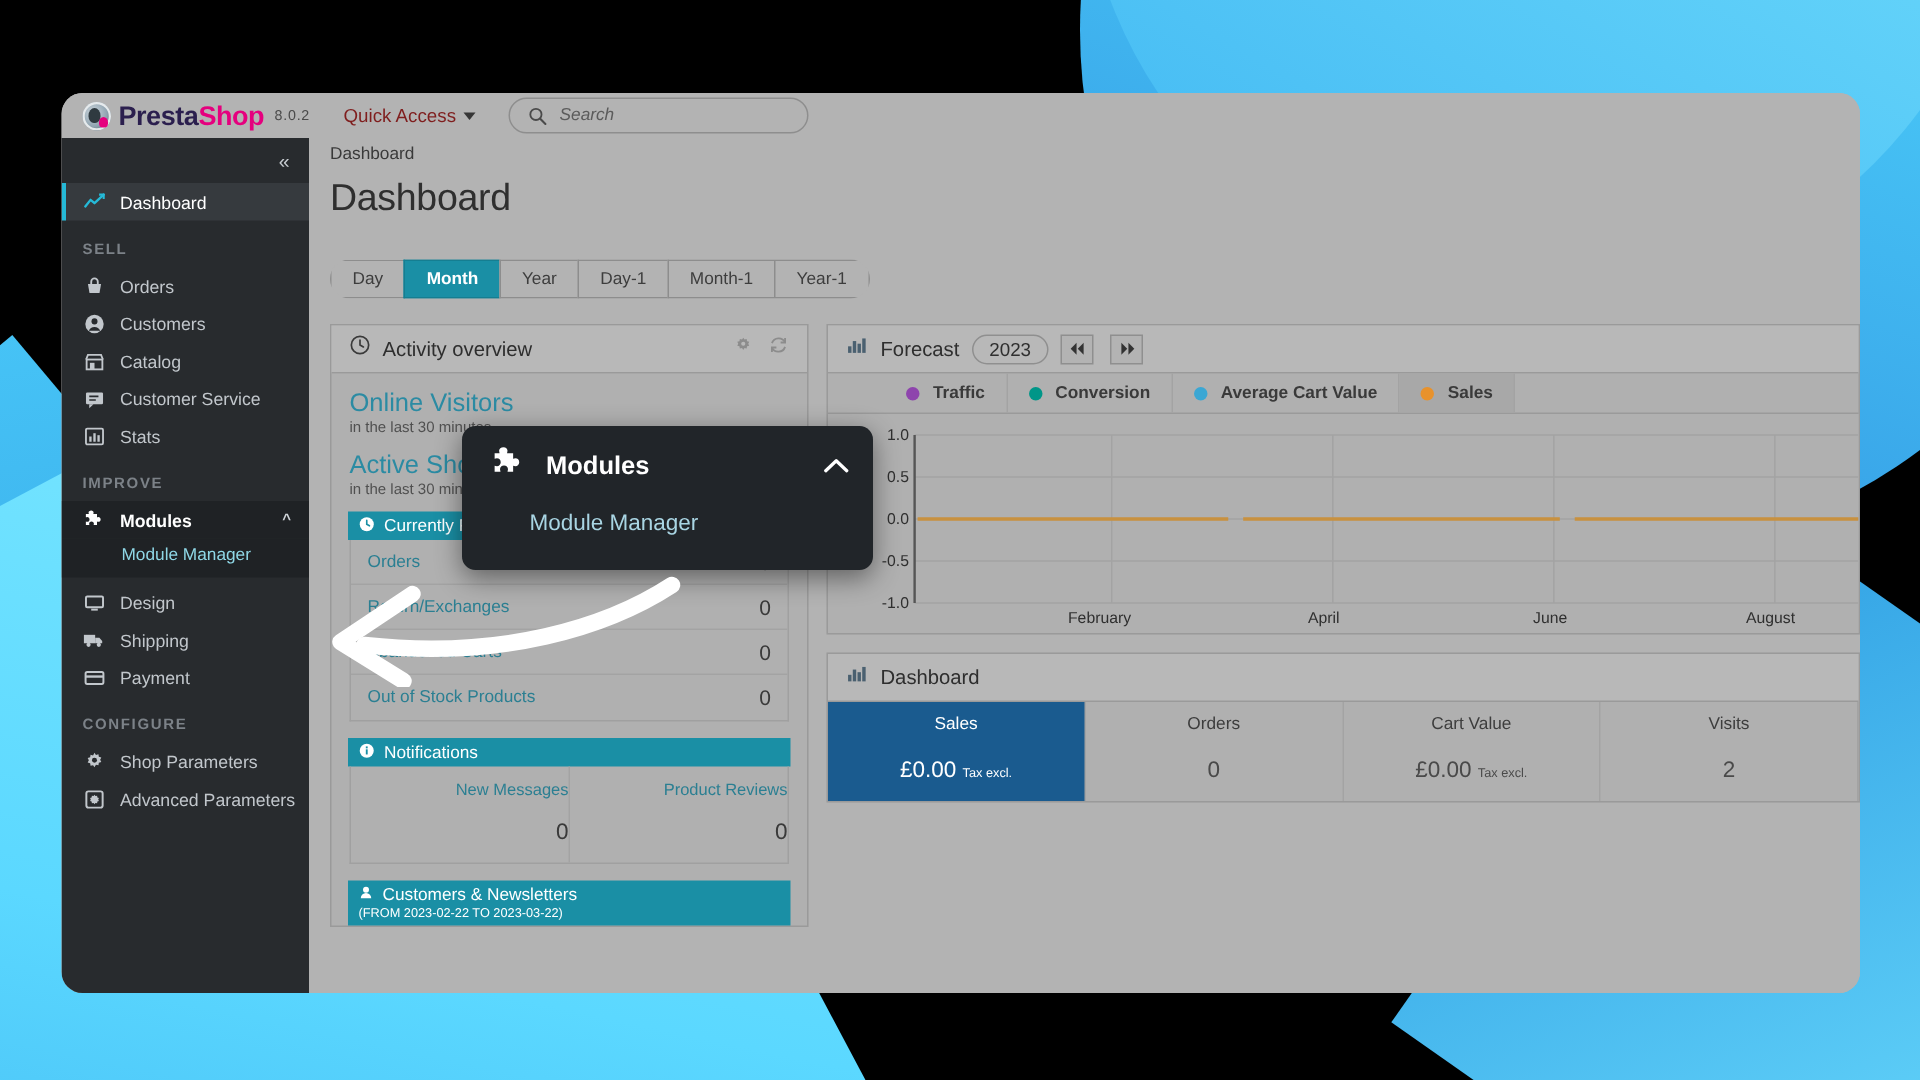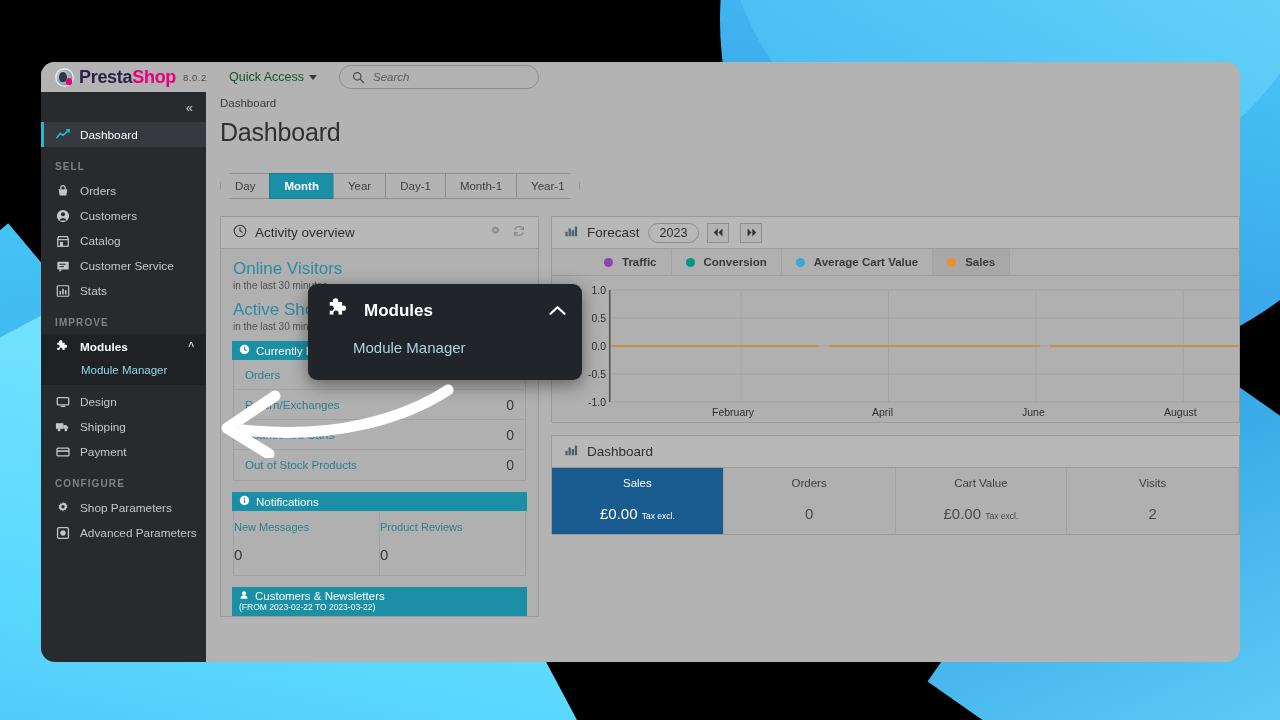--- a/index.html
+++ b/index.html
@@ -75,21 +75,21 @@
     content: ""; position: absolute; left: 4px; top: 4px;
     width: 8px; height: 10px; border-radius: 50% 50% 45% 45%;
     background: #2f3a40;
   }
   .logo-text { font-size: 18px; font-weight: 700; letter-spacing: -0.3px; }
   .logo-text .a { color: #2b1f4e; }
   .logo-text .b { color: #e5007e; }
   .logo-ver { font-size: 9.5px; color: #4a4a4a; margin-left: 7px; letter-spacing: .5px; }
 
   .quick-access {
-    font-size: 12.5px; color: #14532d; margin-left: 9px;
+    font-size: 12.5px; color: #7f1d1d; margin-left: 9px;
     display: flex; align-items: center; gap: 5px; cursor: pointer;
   }
   .caret-down {
     width: 0; height: 0; border-left: 4px solid transparent;
     border-right: 4px solid transparent; border-top: 5px solid #363636;
   }
   .search-box {
     margin-left: 22px; width: 200px; height: 24px;
     border: 1px solid #8e8e8e; border-radius: 13px;
     background: #b3b3b3;
@@ -178,21 +178,21 @@
   .kv-table { border: 1px solid #a0a0a0; border-top: none; background: #b0b0b0; }
   .kv-row {
     height: 30px; display: flex; align-items: center; justify-content: space-between;
     padding: 0 11px; border-bottom: 1px solid #a3a3a3;
   }
   .kv-row:last-child { border-bottom: none; }
   .kv-key { font-size: 11.5px; color: #2b7f92; cursor: pointer; }
   .kv-val { font-size: 14px; color: #3a3a3a; }
 
   .notif-grid { display: flex; border: 1px solid #a0a0a0; border-top: none; }
-  .notif-cell { flex: 1; padding: 10px 0 12px; text-align: left; }
+  .notif-cell { flex: 1; padding: 10px 0 12px; text-align: right; }
   .notif-cell + .notif-cell { border-left: 1px solid #a3a3a3; }
   .notif-lbl { font-size: 11px; color: #2b7f92; cursor: pointer; }
   .notif-num { font-size: 15px; color: #3a3a3a; margin-top: 13px; }
 
   
   .col-right { flex: 1; min-width: 0; display: flex; flex-direction: column; gap: 12px; }
   .year-pill {
     border: 1px solid #8f8f8f; border-radius: 12px; padding: 2px 11px;
     font-size: 12.5px; color: #2f2f2f; cursor: pointer;
   }

